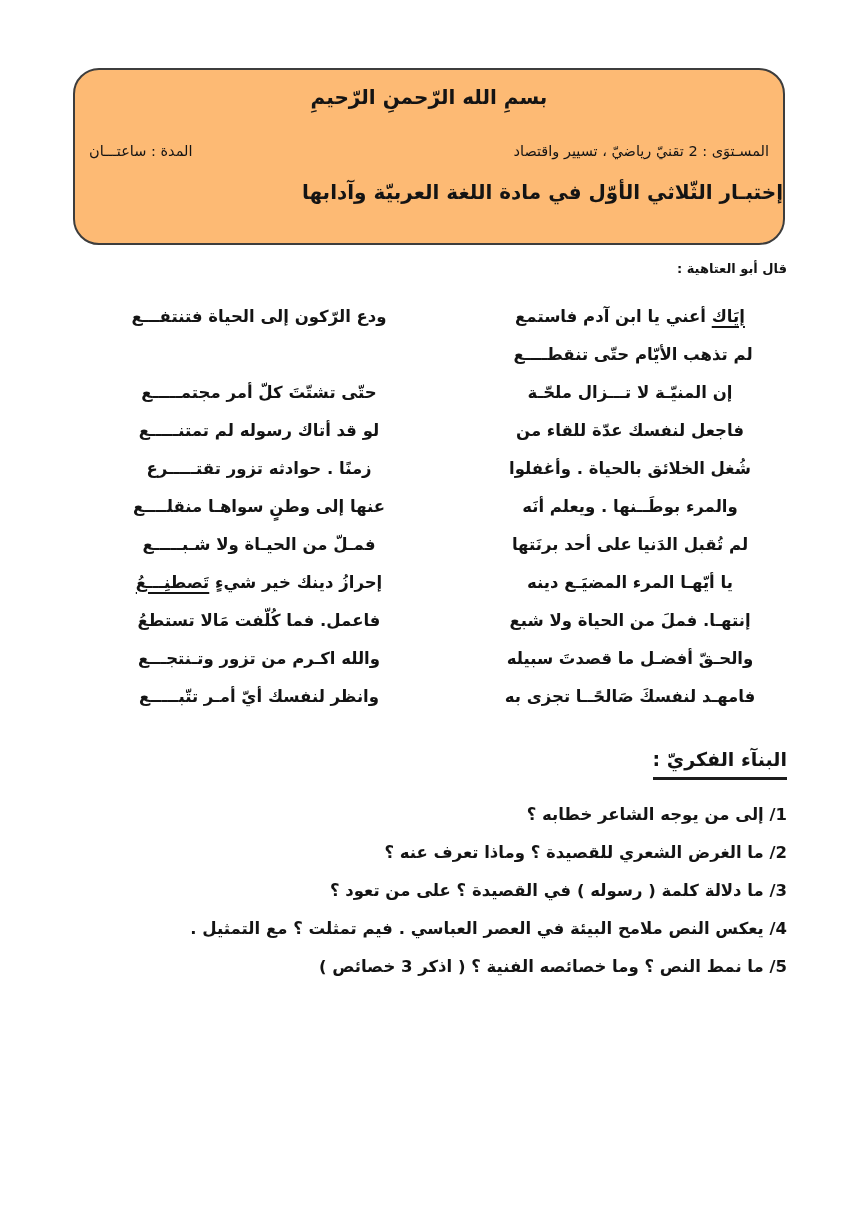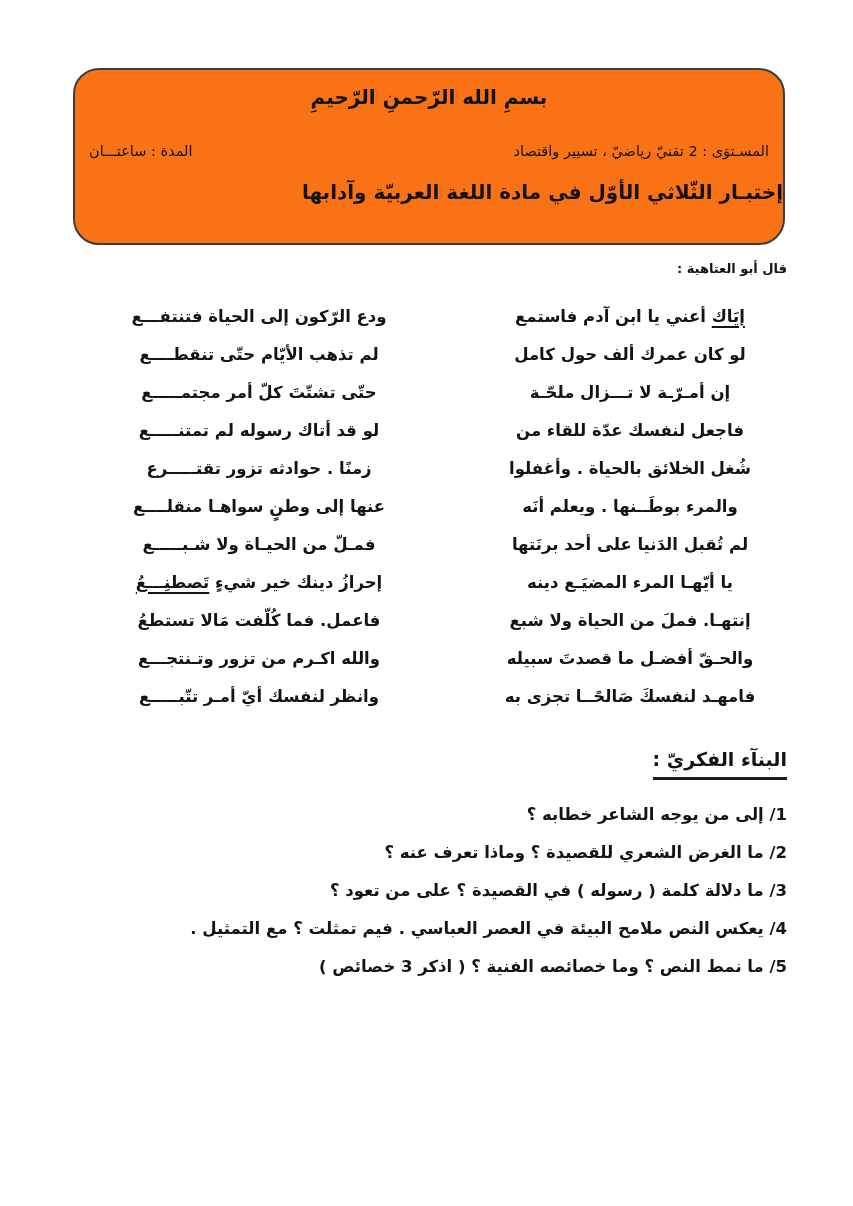--- a/index.html
+++ b/index.html
@@ -13,21 +13,21 @@
     direction:rtl;
     font-family:"DejaVu Sans", sans-serif;
     overflow:hidden;
   }
   
   .header-box {
     position:absolute; top:68px; left:73px;
     width:712px; height:177px;
     border:2.5px solid #3d3d3d;
     border-radius:26px;
-    background:#f97316;
+    background:#fdba74;
   }
   .basmala {
     text-align:center;
     padding-top:15px;
     font-size:20px;
     font-weight:bold;
   }
   .meta-row {
     display:flex;
     justify-content:space-between;
@@ -111,26 +111,25 @@
   <div class="poem-intro">قال أبو العتاهية :</div>
 
   <div class="poem">
 
     <div class="vrow">
       <div class="hem first"><span></span><span class="u">إيَاك</span><span> أعني يا ابن آدم فاستمع</span></div>
       <div class="hem second"><span>ودع الرّكون إلى الحياة فتنتفـــع</span><span class="u"></span><span></span></div>
     </div>
 
     <div class="vrow">
-      <div class="hem first"><span>لو كان عمرك ألف حول كامل</span><span class="u"></span><span></span></div>
       <div class="hem second"><span>لم تذهب الأيّام حتّى تنقطــــع</span><span class="u"></span><span></span></div>
     </div>
 
     <div class="vrow">
-      <div class="hem first"><span>إن أمـرّـة لا تـــزال ملحّـة</span><span class="u"></span><span></span></div>
+      <div class="hem first"><span>إن المنيّـة لا تـــزال ملحّـة</span><span class="u"></span><span></span></div>
       <div class="hem second"><span>حتّى تشتّتَ كلّ أمر مجتمـــــع</span><span class="u"></span><span></span></div>
     </div>
 
     <div class="vrow">
       <div class="hem first"><span>فاجعل لنفسك عدّة للقاء من</span><span class="u"></span><span></span></div>
       <div class="hem second"><span>لو قد أتاك رسوله لم تمتنـــــع</span><span class="u"></span><span></span></div>
     </div>
 
     <div class="vrow">
       <div class="hem first"><span>شُغل الخلائق بالحياة . وأغفلوا</span><span class="u"></span><span></span></div>

